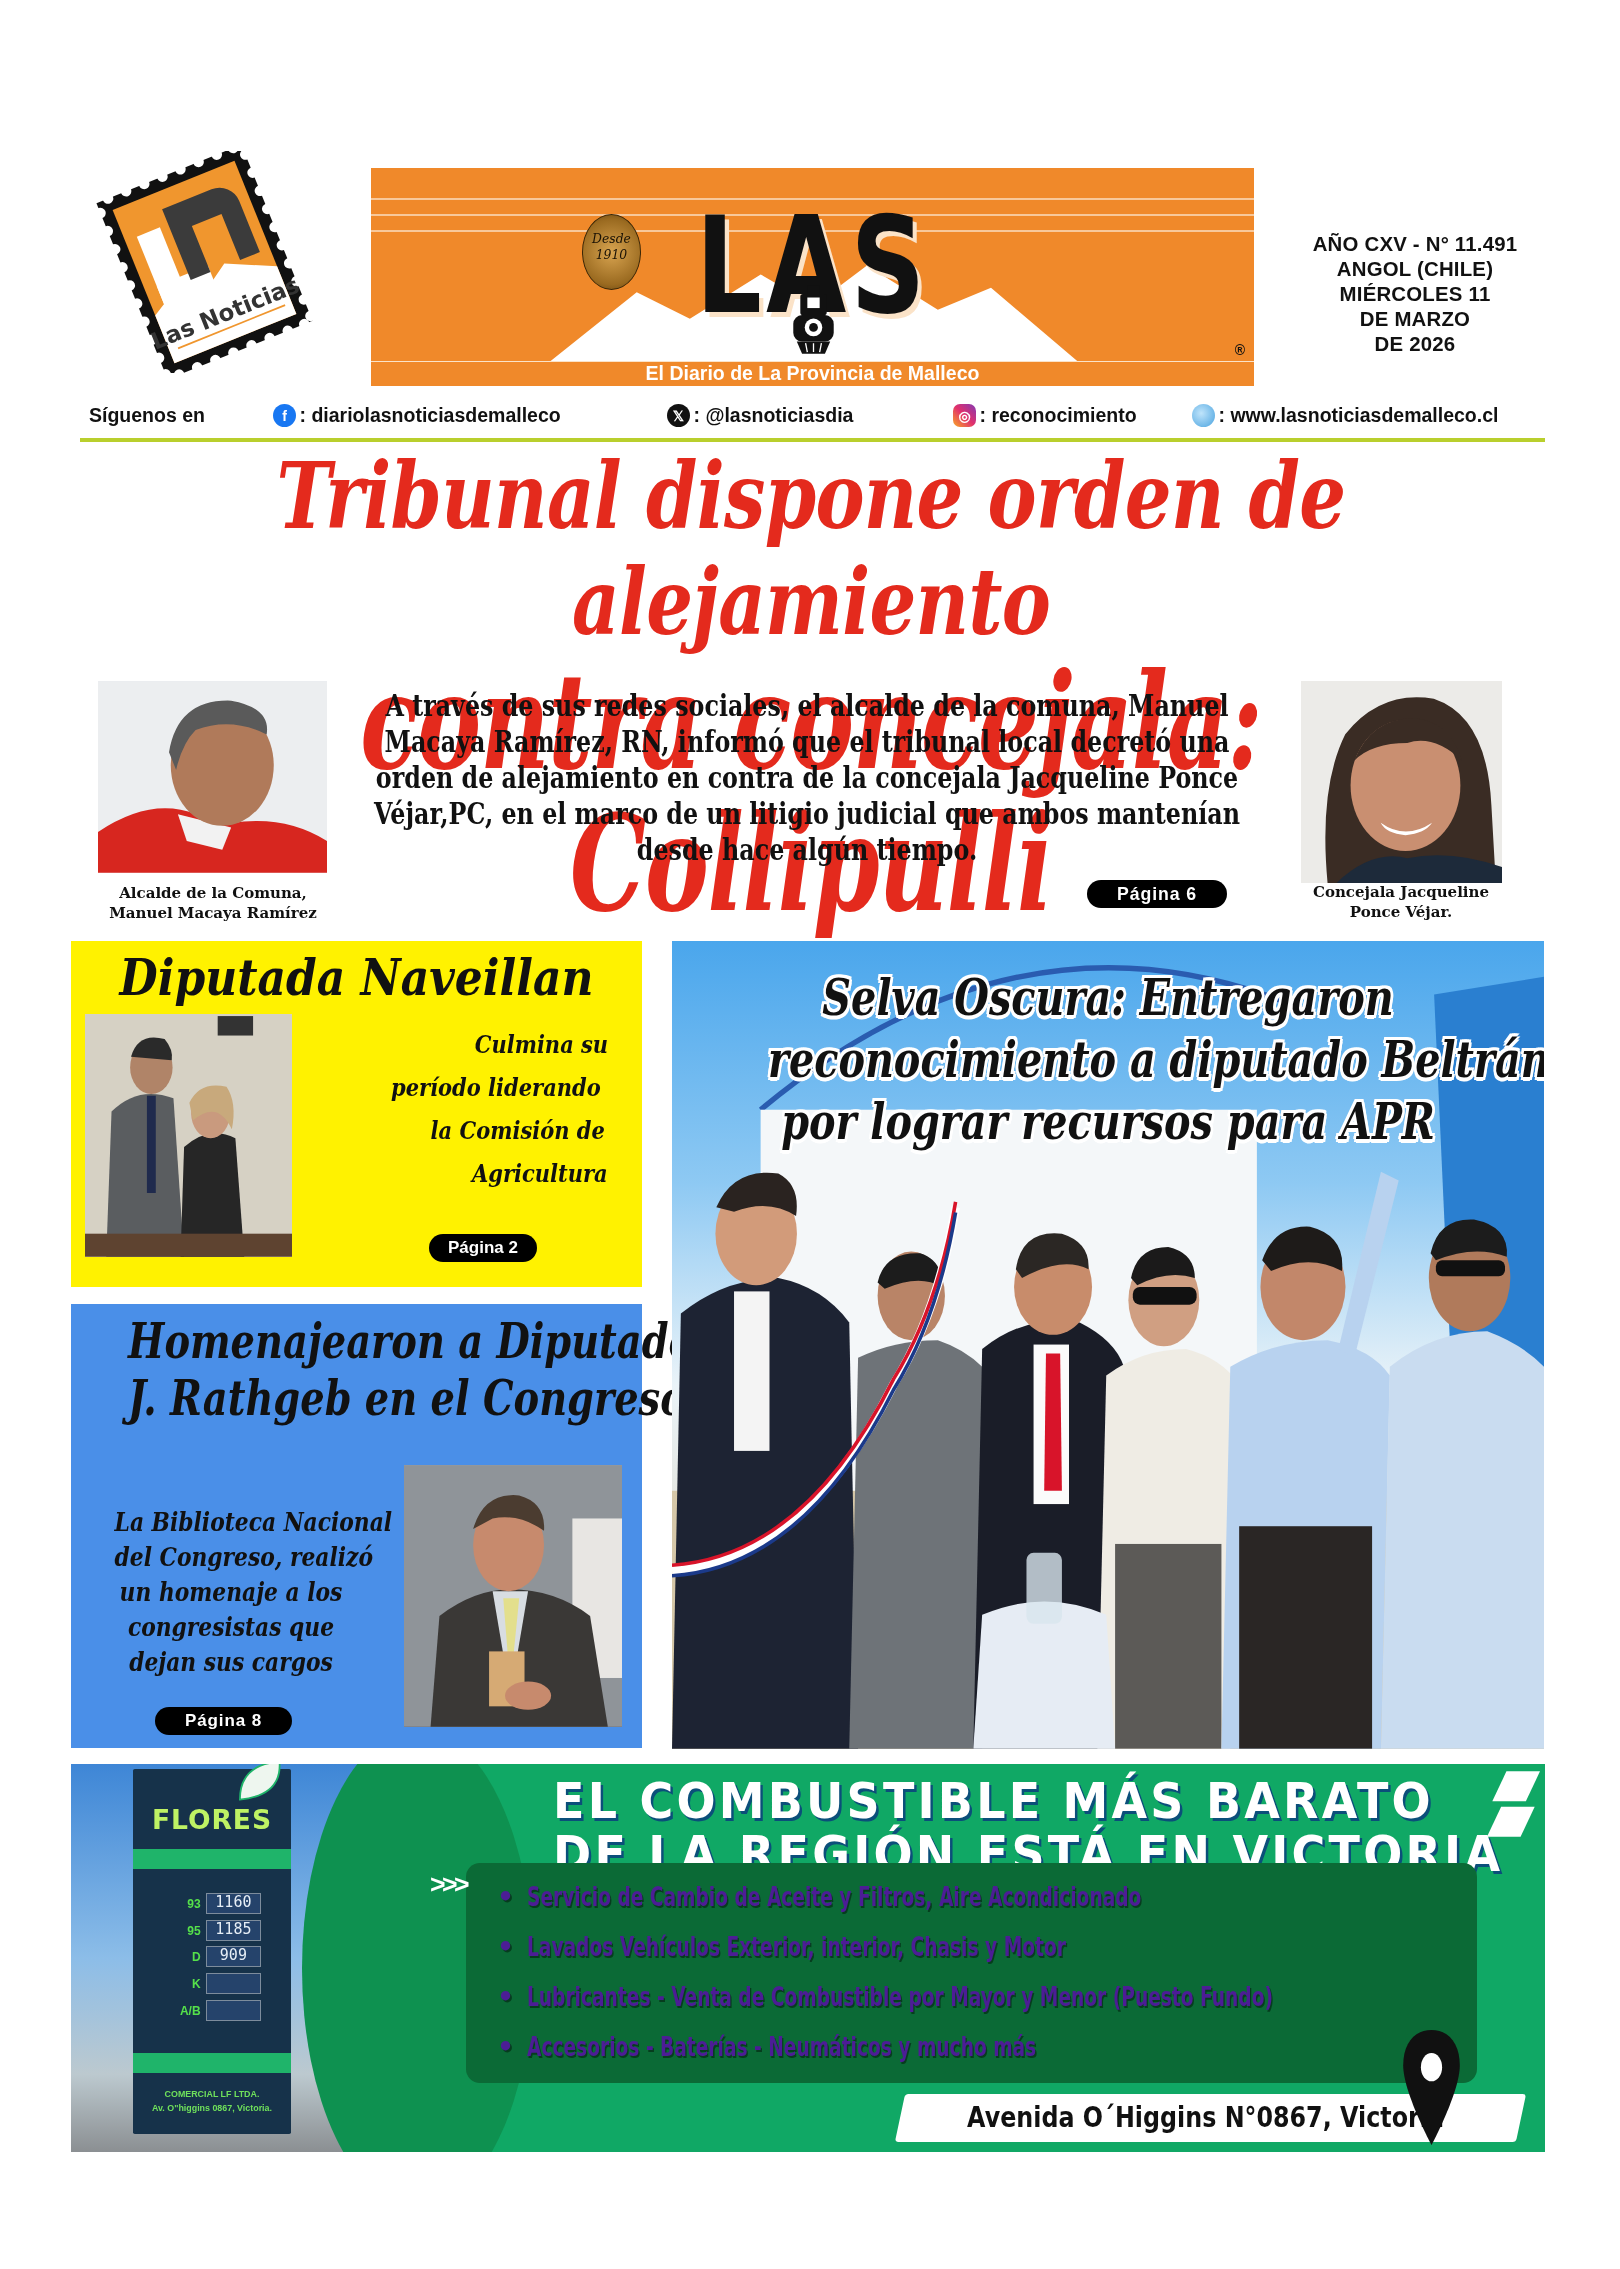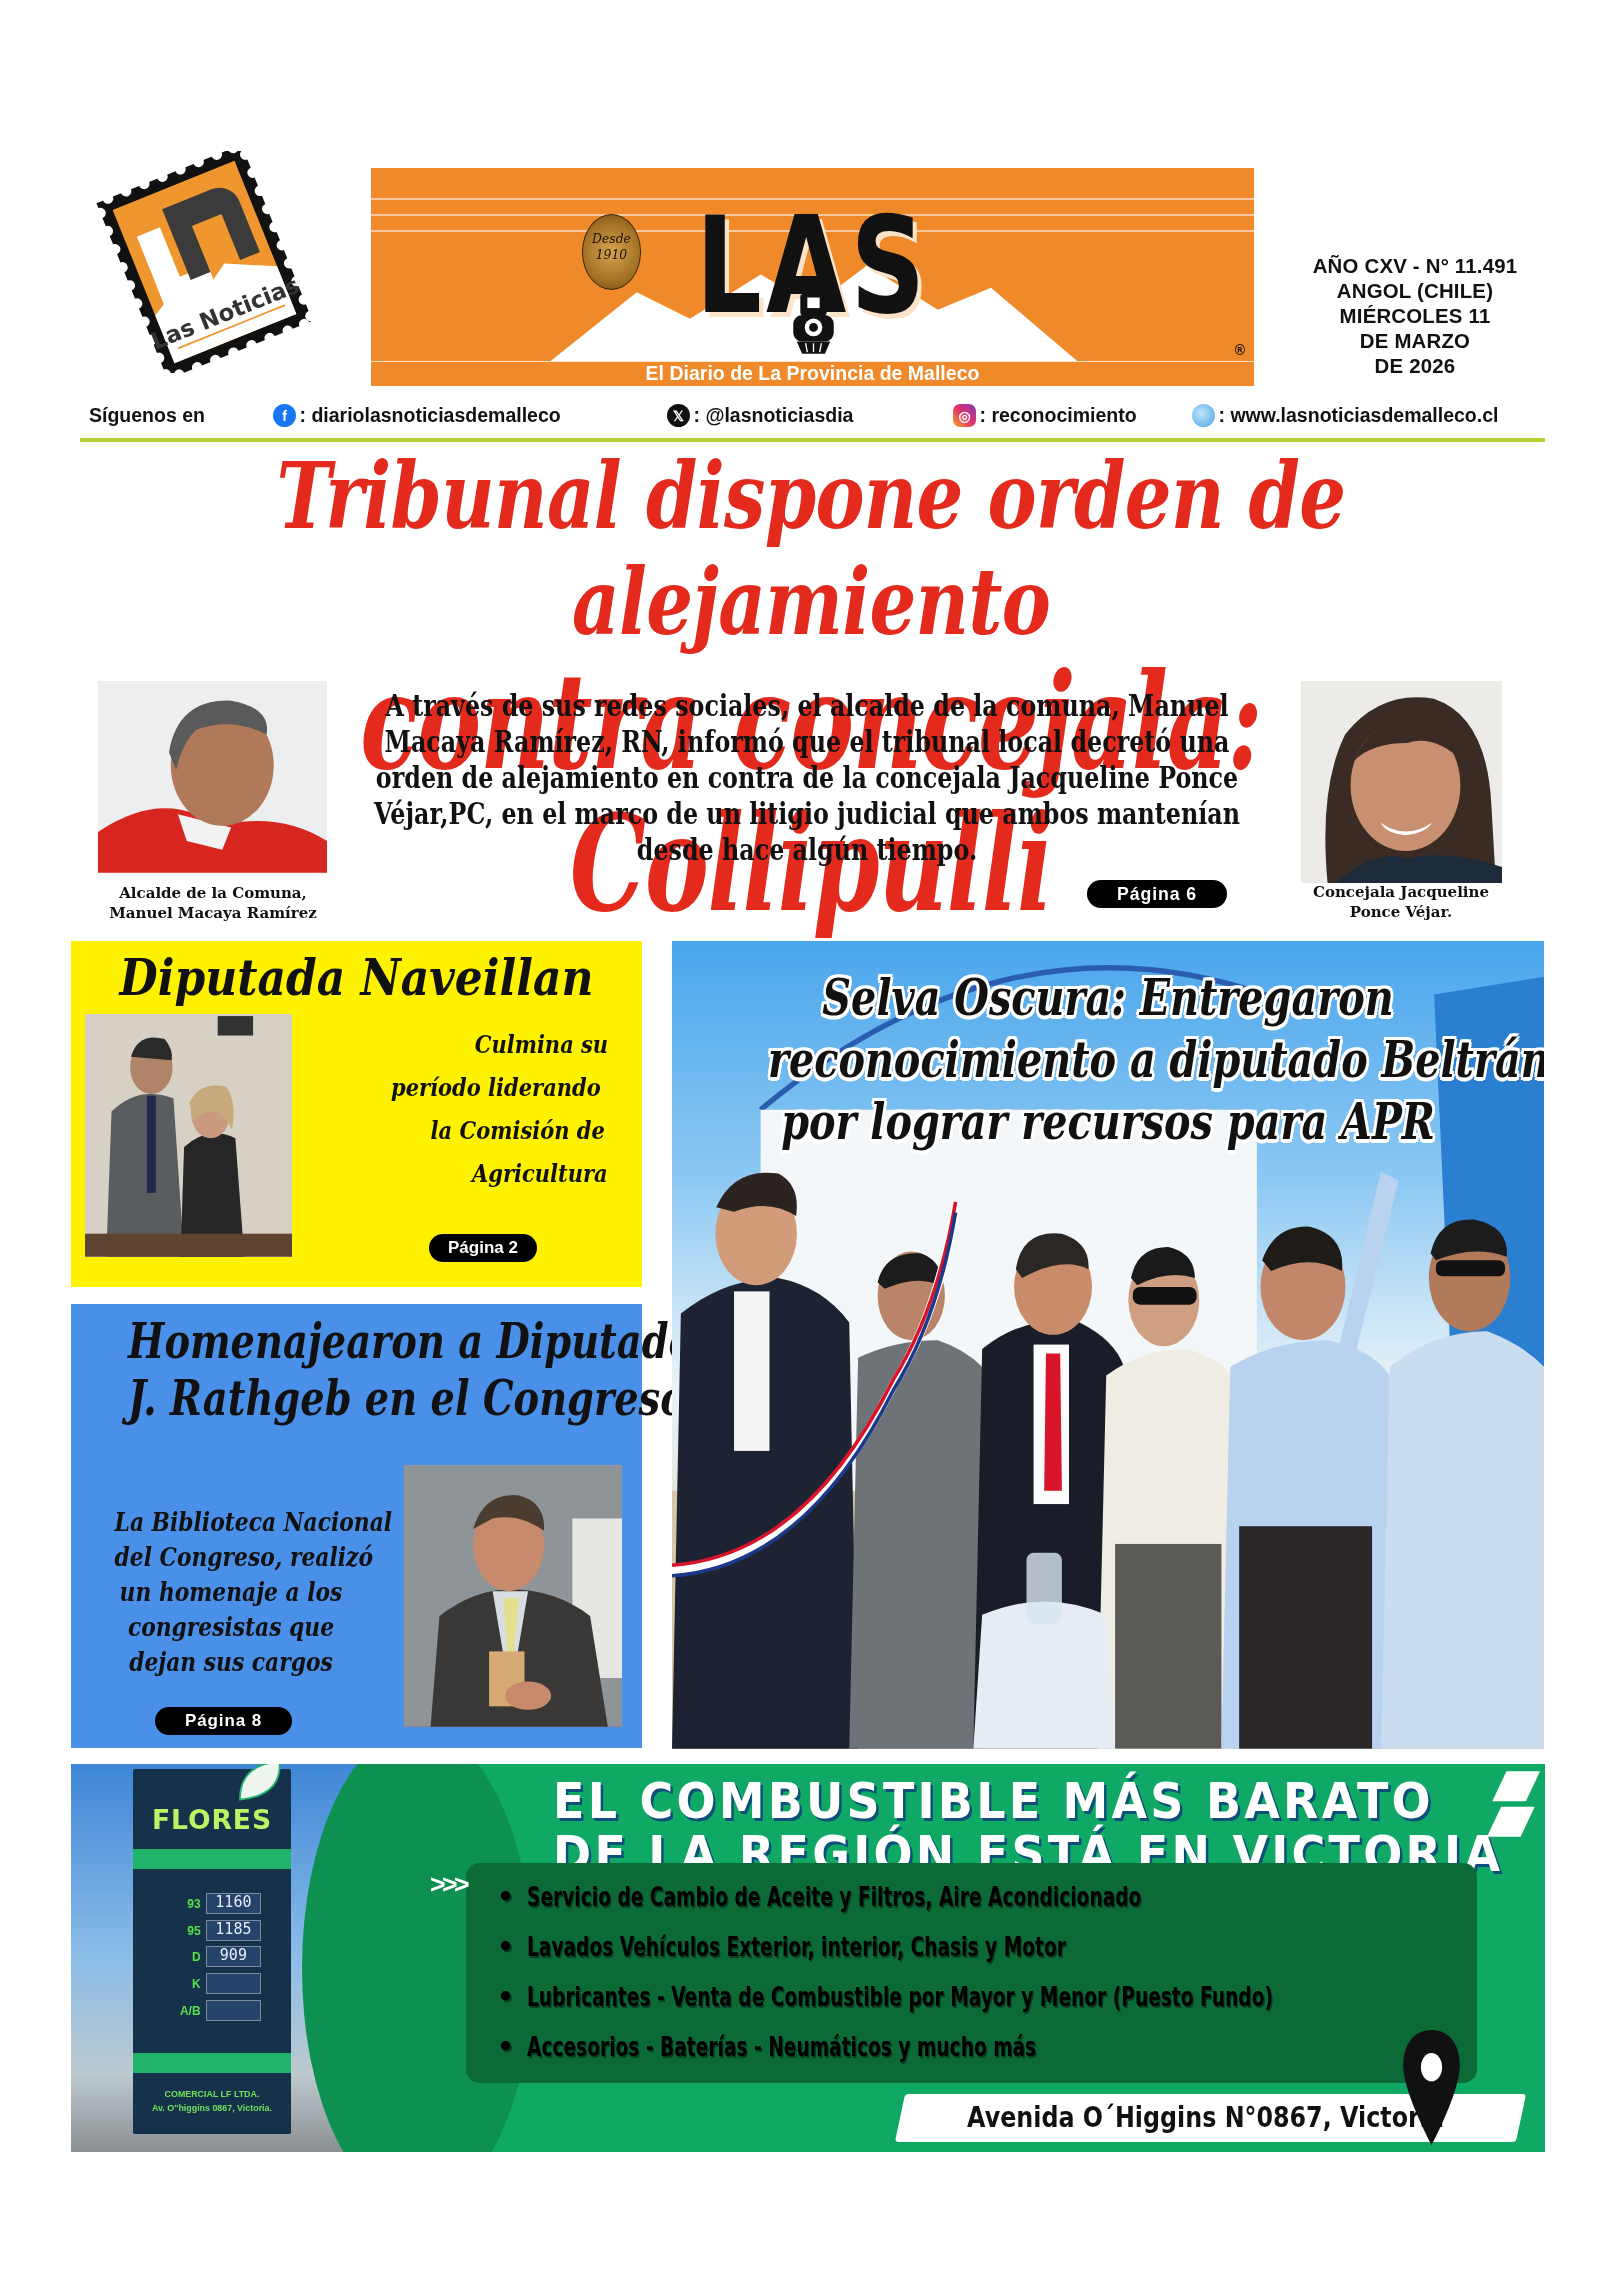--- a/index.html
+++ b/index.html
@@ -19,21 +19,21 @@
      text-shadow: 5.3px 5.3px 0 #fbe3c8; }
   .masthead .seal { position: absolute; left: 211px; top: 46px; width: 59px; height: 76px; border-radius: 50%;
      background: radial-gradient(circle, #d8a450 0%, #9a6a20 70%, #5c3d10 100%); border: 1.8px solid #3a2606;
      color: #1a1205; font-family: "DejaVu Serif", serif; font-style: italic; font-size: 12.4px; text-align: center; padding-top: 16px; line-height: 16px; }
   .masthead .train { position: absolute; left: 417px; top: 115px; width: 51px; height: 73px; }
   .masthead .reg { position: absolute; right: 8.9px; top: 174px; font-size: 14px; font-weight: bold; }
   .masthead .subtitle { position: absolute; left: 0; right: 0; bottom: 0; height: 25px; background: #f0892a;
      border-top: 1.8px solid #fbe3c8; text-align: center; color: #fff; font-weight: bold; font-size: 19.5px; line-height: 23px;
      font-family: "Liberation Sans", sans-serif; transform-origin: center; }
 
-  .issue { left: 1282px; top: 232px; width: 266px; text-align: center; font-weight: bold; font-size: 20.4px; line-height: 25px; letter-spacing: 0.2px; margin-top: 22px; }
+  .issue { left: 1282px; top: 232px; width: 266px; text-align: center; font-weight: bold; font-size: 20.4px; line-height: 25px; letter-spacing: 0.2px; }
 
   
   .social { left: 89px; top: 404px; width: 1454px; height: 26.6px; font-weight: bold; font-size: 19.5px; }
   .social .item { position: absolute; top: 0; display: flex; align-items: center; gap: 3.5px; white-space: nowrap; }
   .social .ico { width: 23px; height: 23px; border-radius: 50%; display: inline-flex; align-items: center; justify-content: center; color: #fff; font-size: 14px; font-weight: bold; }
   .divider { left: 80px; top: 438px; width: 1465px; height: 4.4px; background: #b9cf2d; }
 
   
   .headline { left: 53px; top: 443px; width: 1516px; text-align: center; color: #e42a1d;
      font-family: "DejaVu Serif", serif; font-style: italic; font-weight: bold; }
@@ -87,21 +87,21 @@
   .ad .sign .band { position: absolute; left: 0; right: 0; height: 19.5px; background: #1fb46a; }
   .ad .sign .row { position: absolute; left: 26.6px; display: flex; align-items: center; gap: 5.3px; }
   .ad .sign .row .lbl { width: 41px; text-align: right; color: #55e04a; font-weight: bold; font-size: 12px; }
   .ad .sign .row .val { width: 55px; height: 21px; background: #25436b; border: 1.8px solid #7d8c9c; color: #e6eef6; font-family: "DejaVu Sans Mono", monospace; font-size: 15px; line-height: 17.7px; text-align: center; }
   .ad .sign .foot { position: absolute; left: 0; right: 0; bottom: 19.5px; text-align: center; color: #6fe05b; font-weight: bold; font-size: 8.9px; line-height: 13.3px; }
   .ad .headline-ad { position: absolute; left: 434px; top: 10.6px; width: 975px; color: #fff; font-family: "DejaVu Sans", sans-serif; font-weight: bold; font-size: 50px; line-height: 53px; letter-spacing: 3.5px;
      text-shadow: 2.7px 2.7px 0 #0b4f7a; margin-left: 48px; }
   .ad .headline-ad span { display: block; transform: scaleX(0.92); transform-origin: left; white-space: nowrap; }
   .ad .panel { position: absolute; left: 395px; top: 99px; width: 1011px; height: 220px; background: #0b6a36; border-radius: 14px; }
   .ad .chev { position: absolute; left: 359px; top: 105px; color: #fff; font-weight: bold; font-size: 26.6px; letter-spacing: -3.5px; }
-  .ad .services { position: absolute; left: 426px; top: 108px; color: #000000; font-family: "DejaVu Sans", sans-serif; font-weight: bold; font-size: 26.6px; line-height: 50px; text-shadow: 1.8px 1.8px 0 #063d1e; }
+  .ad .services { position: absolute; left: 426px; top: 108px; color: #4c1d95; font-family: "DejaVu Sans", sans-serif; font-weight: bold; font-size: 26.6px; line-height: 50px; text-shadow: 1.8px 1.8px 0 #063d1e; }
   .ad .services li { list-style: none; white-space: nowrap; }
   .ad .services li .b { display: inline-block; width: 30px; }
   .ad .services li .t { display: inline-block; transform: scaleX(0.70); transform-origin: left; }
   .ad .addr { position: absolute; left: 829px; top: 330px; width: 621px; height: 48px; background: #fff; border-radius: 3.5px; transform: skewX(-12deg); }
   .ad .addr-text { position: absolute; left: 851px; top: 335px; width: 567px; text-align: center; font-family: "DejaVu Sans", sans-serif; font-weight: bold; font-size: 28px; color: #111; line-height: 37px; }
   .ad .addr-text span { display: inline-block; transform: scaleX(0.85); white-space: nowrap; }
   .ad .pin { position: absolute; left: 1332px; top: 266px; width: 57px; height: 115px; }
   .ad .flag { position: absolute; right: 5.3px; top: 7px; width: 53px; height: 89px; }
 </style>
 </head>

